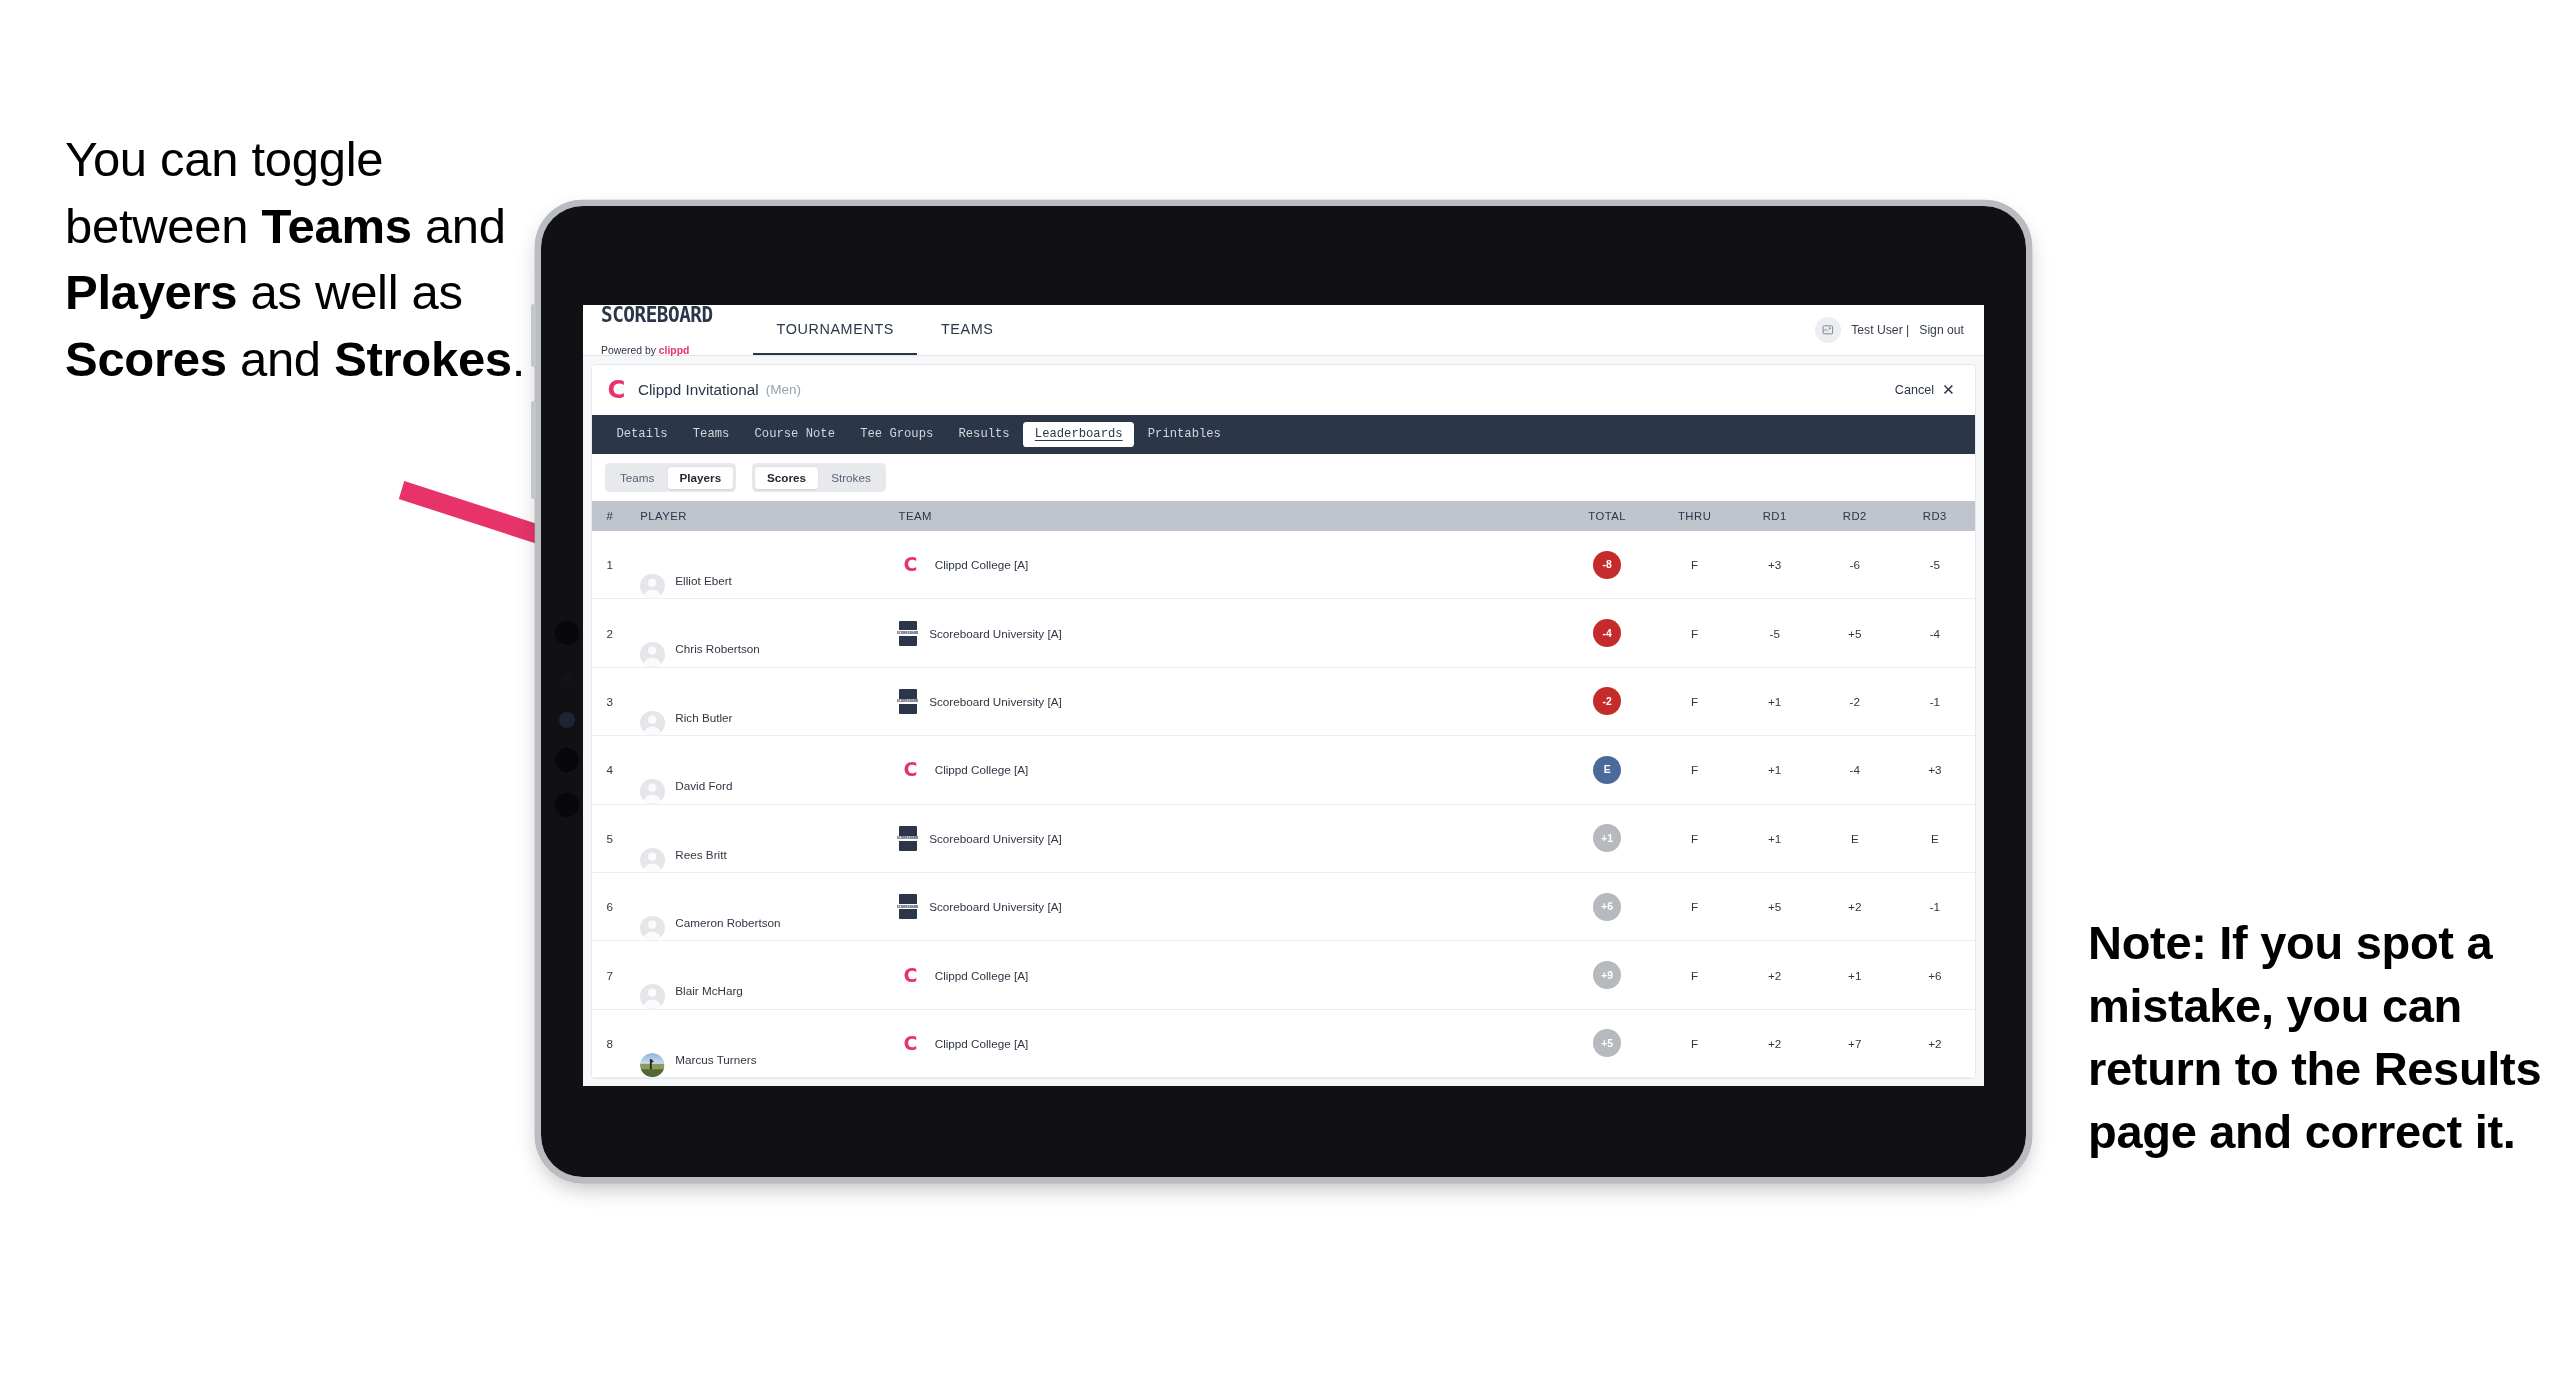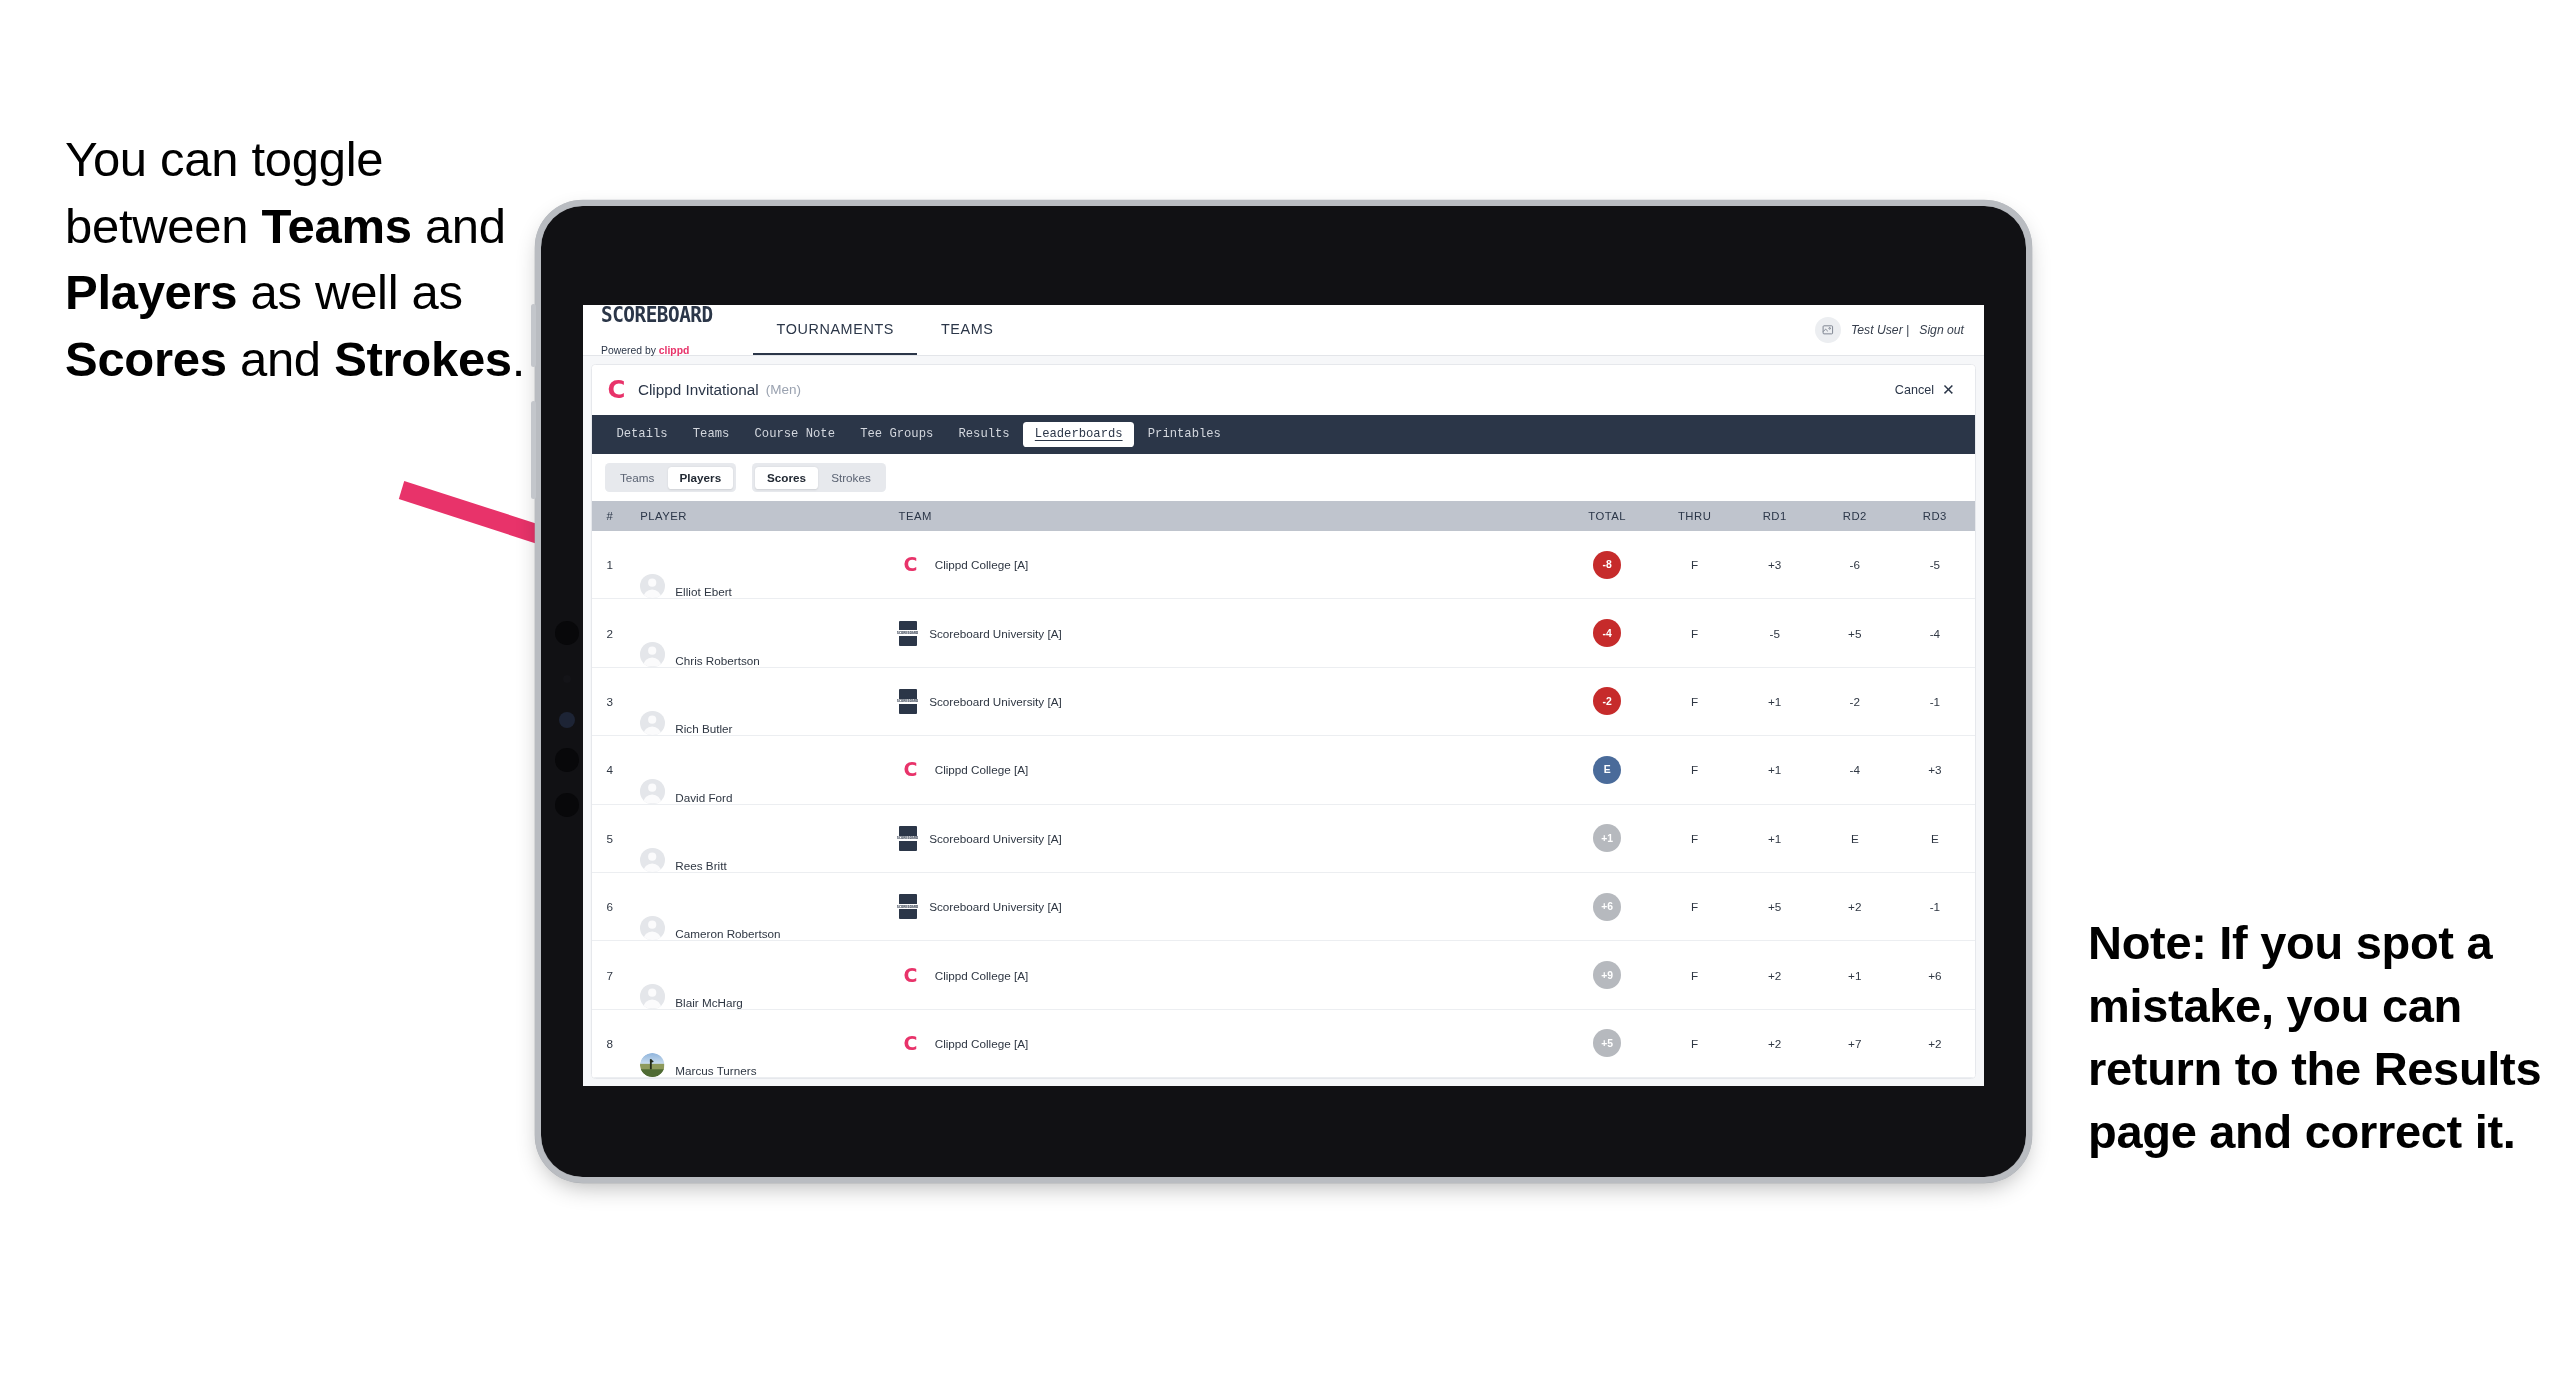--- a/index.html
+++ b/index.html
@@ -149,21 +149,20 @@
   }
   .top-tab.active { border-bottom-color: #2b3648; }
 
   #topbar-spacer { flex: 1; }
 
   #user-area {
     display: flex;
     align-items: center;
     gap: 10px;
     padding-right: 20px;
-    font-style: italic;
   }
   #user-avatar-placeholder {
     width: 26px; height: 26px;
     border-radius: 50%;
     background: #eceef1;
     display: flex; align-items: center; justify-content: center;
   }
   #user-name-text { font-size: 12.2px; color: #38404e; white-space: nowrap; }
   #signout-link { font-size: 12.2px; color: #38404e; cursor: pointer; white-space: nowrap; }
 
@@ -288,21 +287,21 @@
   }
   #leaderboard-table td {
     font-size: 11.7px;
     color: #2f3743;
     padding: 0;
     vertical-align: middle;
   }
 
   .cell-rank { padding-left: 14.4px; color: #2f3743; }
 
-  .player-cell { display: flex; align-items: flex-end; gap: 10.8px; margin-top: 43px; }
+  .player-cell { display: flex; align-items: flex-start; gap: 10.8px; margin-top: 43px; }
 
   .avatar-default {
     width: 24.4px; height: 24.4px;
     border-radius: 50%;
     background: #e4e6ea;
     flex-shrink: 0;
     display: flex; align-items: center; justify-content: center;
     overflow: hidden;
   }
   .avatar-photo {

